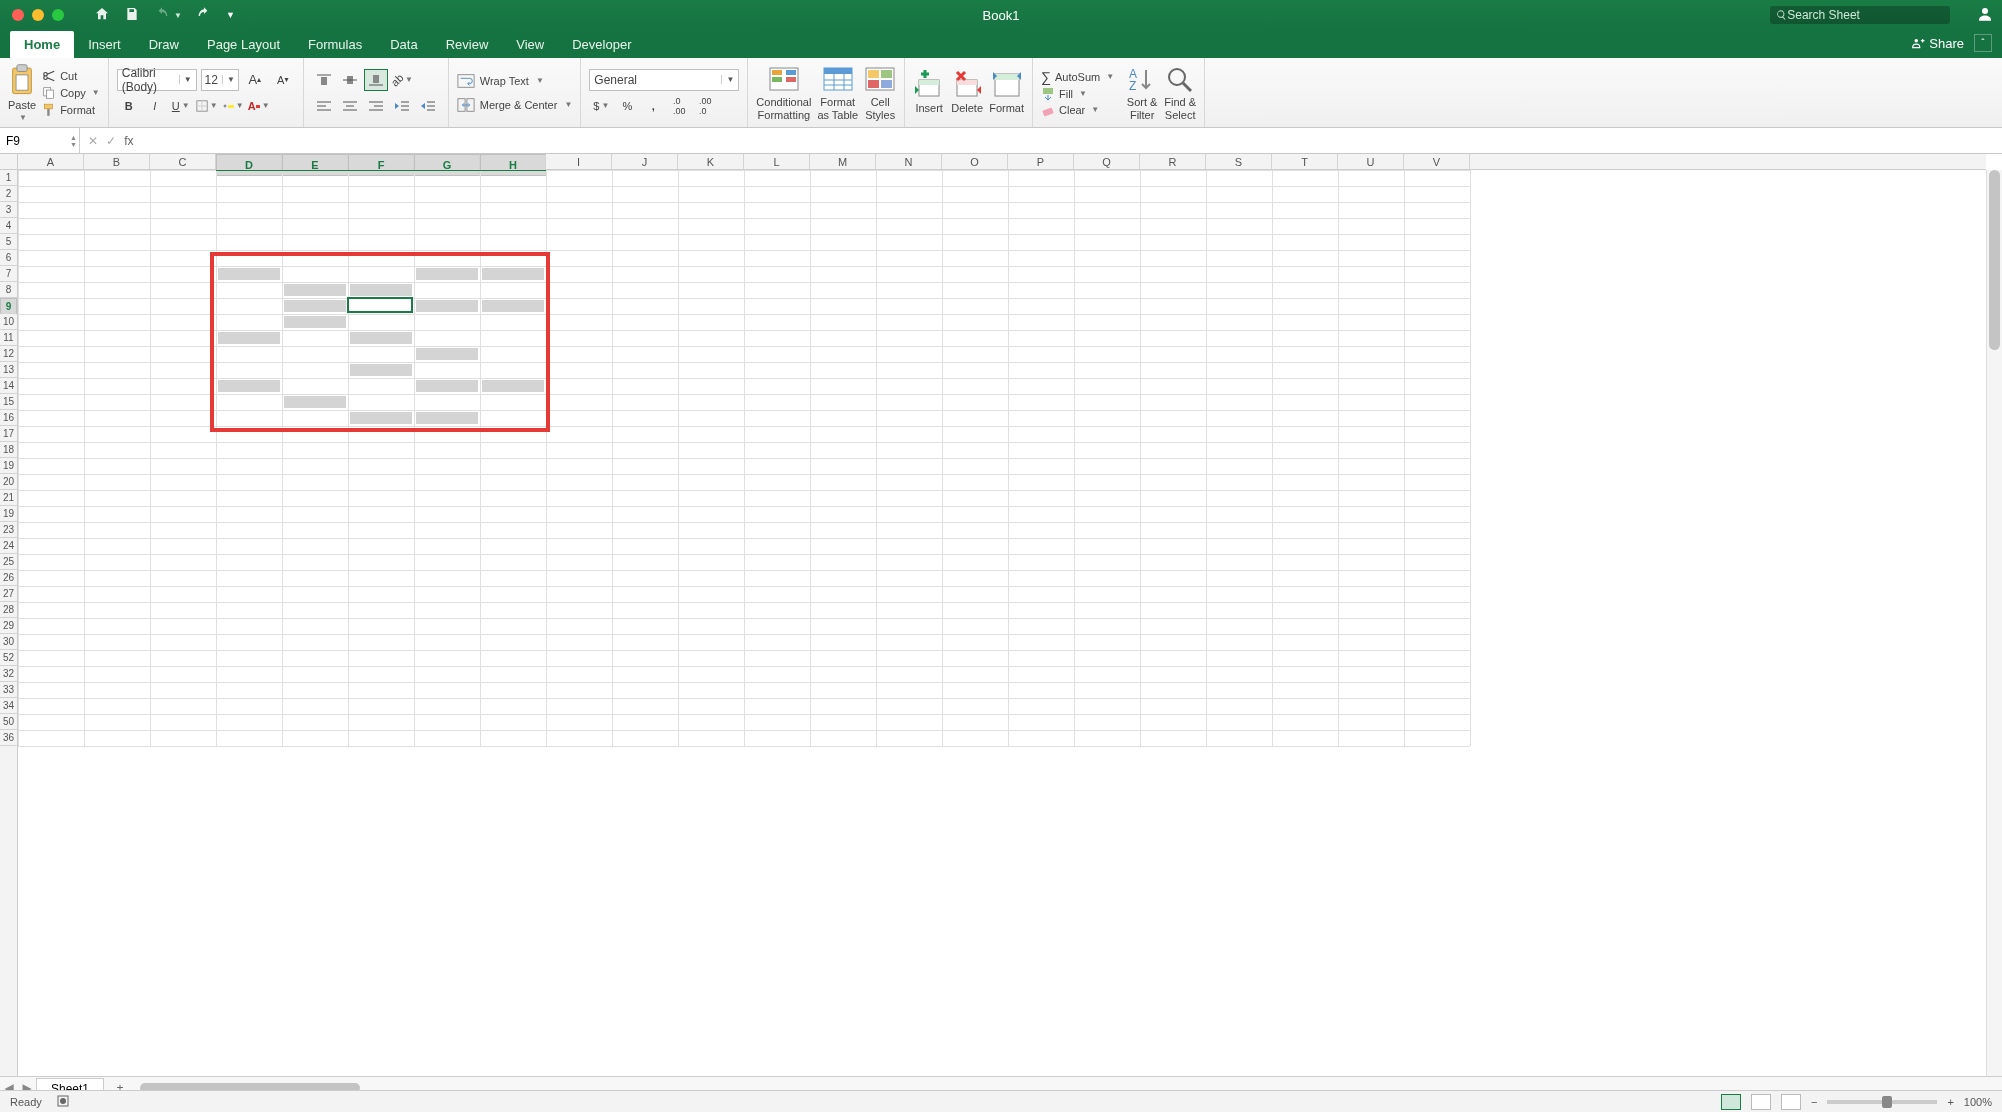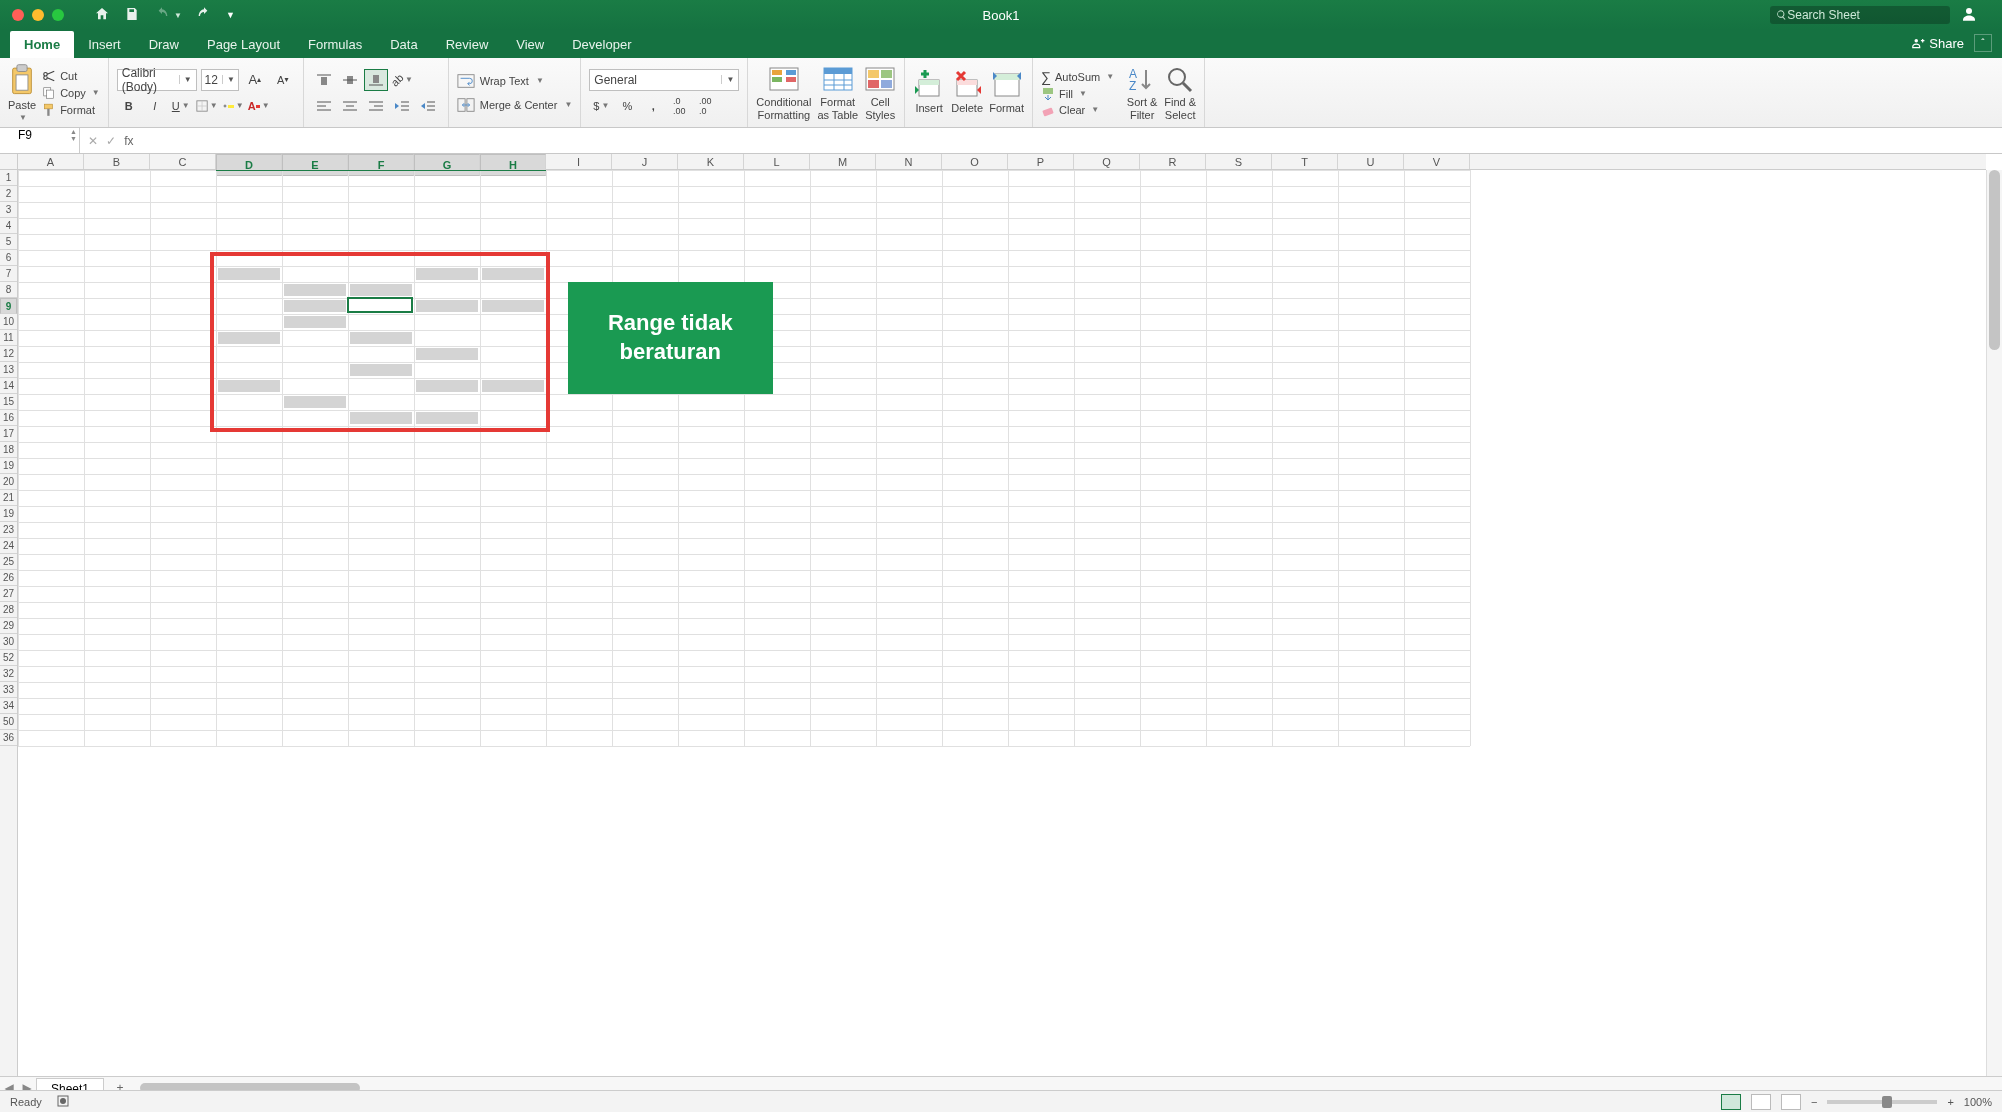--- a/index.html
+++ b/index.html
@@ -7,21 +7,21 @@
 
 
 .titlebar { height: 30px; background: linear-gradient(#1a7c45, #157241); display: flex; align-items: center; color: #fff; font-size: 13px; position: relative; }
 .traffic { display: flex; gap: 8px; padding-left: 12px; }
 .tl { width: 12px; height: 12px; border-radius: 50%; }
 .tl.r { background: #ff5f57; } .tl.y { background: #febc2e; } .tl.g { background: #28c840; }
 .qa { display: flex; gap: 14px; margin-left: 30px; align-items: center; }
 .qa svg { width: 16px; height: 16px; fill: #fff; opacity: .9; }
 .qa .disabled svg { opacity: .35; }
 .title-center { position: absolute; left: 50%; transform: translateX(-50%); font-size: 13px; }
-.title-right { margin-left: auto; display: flex; align-items: center; gap: 10px; padding-right: 24px; }
+.title-right { margin-left: auto; display: flex; align-items: center; gap: 26px; padding-right: 8px; }
 .search-sheet { display: flex; align-items: center; background: rgba(0,0,0,.25); border-radius: 3px; padding: 2px 6px; width: 180px; }
 .search-sheet input { background: transparent; border: none; color: #fff; font-size: 12px; outline: none; width: 100%; }
 .search-sheet input::placeholder { color: #cde8d8; }
 
 
 .tabrow { height: 28px; background: #157241; display: flex; align-items: flex-end; color: #e8f3ec; font-size: 13px; position: relative; }
 .tab { padding: 6px 14px 6px; cursor: pointer; }
 .tab.active { background: #fff; color: #1a7c45; font-weight: 600; border-radius: 2px 2px 0 0; }
 .tabrow-right { position: absolute; right: 10px; top: 4px; display: flex; align-items: center; gap: 10px; color: #fff; font-size: 13px; }
 .collapse-caret { width: 18px; height: 18px; border: 1px solid rgba(255,255,255,.3); display: flex; align-items: center; justify-content: center; font-size: 10px; }
@@ -49,21 +49,21 @@
 .wrap-ico { width: 18px; height: 16px; }
 
 .bigcol { display: flex; flex-direction: column; align-items: center; justify-content: center; gap: 2px; text-align: center; line-height: 1.1; }
 .bigcol .big-ico { width: 32px; height: 30px; }
 
 .ed-rows { display: flex; flex-direction: column; gap: 2px; font-size: 11px; }
 .ed-rows .row { display: flex; align-items: center; gap: 4px; }
 
 
 .fbar { height: 26px; border-bottom: 1px solid #c8c8c8; display: flex; align-items: center; background: #fff; font-size: 12px; }
-.namebox { width: 80px; height: 100%; border-right: 1px solid #ccc; display: flex; align-items: flex-start; padding-left: 18px; position: relative; }
+.namebox { width: 80px; height: 100%; border-right: 1px solid #ccc; display: flex; align-items: center; padding-left: 6px; position: relative; }
 .namebox .spin { position: absolute; right: 2px; display: flex; flex-direction: column; font-size: 7px; color: #888; line-height: 7px; }
 .fbar .fx-btns { display: flex; gap: 8px; padding: 0 8px; color: #aaa; align-items: center; }
 .fbar .fx { color: #666; }
 .fbar input.formula { flex: 1; border: none; outline: none; height: 100%; font-size: 12px; padding-left: 4px; }
 
 
 .grid-wrap { position: absolute; top: 154px; bottom: 30px; left: 0; right: 0; overflow: hidden; background: #fff; }
 .colheads { position: absolute; top: 0; left: 18px; right: 16px; height: 16px; display: flex; background: #f3f3f3; border-bottom: 1px solid #ccc; }
 .ch { border-right: 1px solid #d4d4d4; font-size: 11px; color: #555; display: flex; align-items: center; justify-content: center; }
 .corner { position: absolute; top: 0; left: 0; width: 18px; height: 16px; background: #f3f3f3; border-right: 1px solid #ccc; border-bottom: 1px solid #ccc; }
@@ -623,26 +623,20 @@
       <div class="shaded" style="left: 332px; top: 194px; width: 62px; height: 12px;"></div>
       <div class="shaded" style="left: 200px; top: 210px; width: 62px; height: 12px;"></div>
       <div class="shaded" style="left: 398px; top: 210px; width: 62px; height: 12px;"></div>
       <div class="shaded" style="left: 464px; top: 210px; width: 62px; height: 12px;"></div>
       <div class="shaded" style="left: 266px; top: 226px; width: 62px; height: 12px;"></div>
       <div class="shaded" style="left: 332px; top: 242px; width: 62px; height: 12px;"></div>
       <div class="shaded" style="left: 398px; top: 242px; width: 62px; height: 12px;"></div>
       <div class="selborder" style="left: 198px; top: 0px; width: 330px; height: 1px;"></div>
       <div class="activecell" style="left: 329px; top: 127px; width: 66px; height: 16px;"></div>
       <div class="redbox" style="left: 192px; top: 82px; width: 340px; height: 180px;"></div>
-      <div class="callout" style="left: 550px; top: 112px; width: 204.6px; height: 112px;">
-        <div>
-          <div>Range tidak</div>
-          <div>beraturan</div>
-        </div>
-      </div>
     </div>
   <div class="vscroll">
       <div class="vthumb"></div>
     </div>
 </div>
 
 <div class="sheetbar">
   <div class="navbtn">◀</div>
   <div class="navbtn">▶</div>
   <div class="sheet-tab"><span>Sheet1</span></div>

